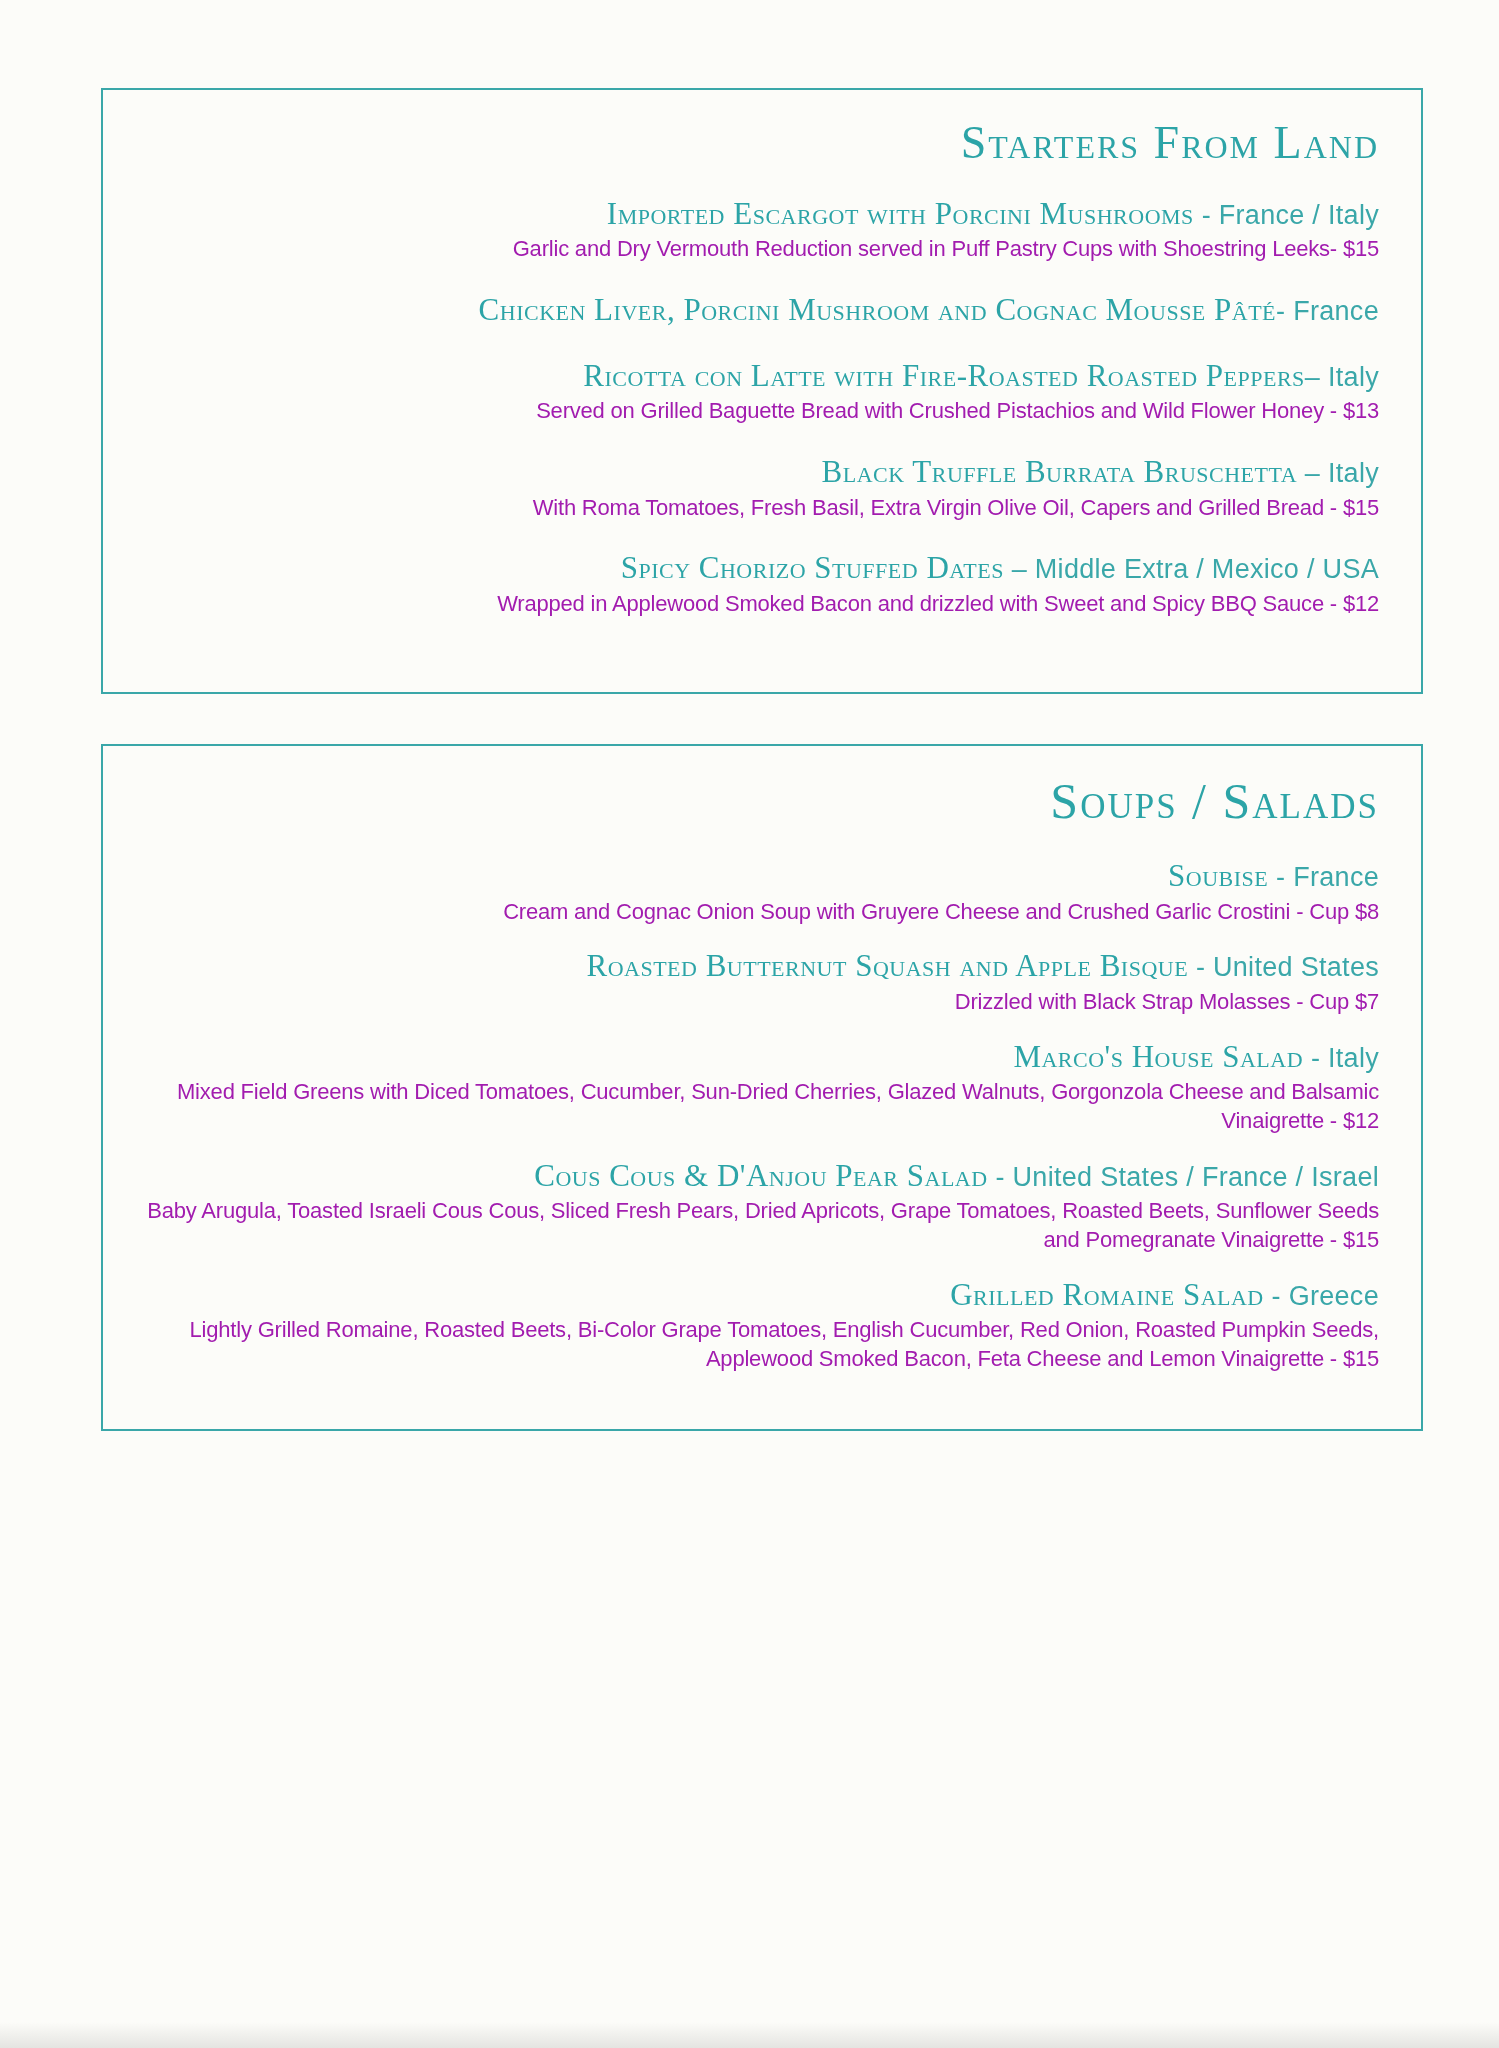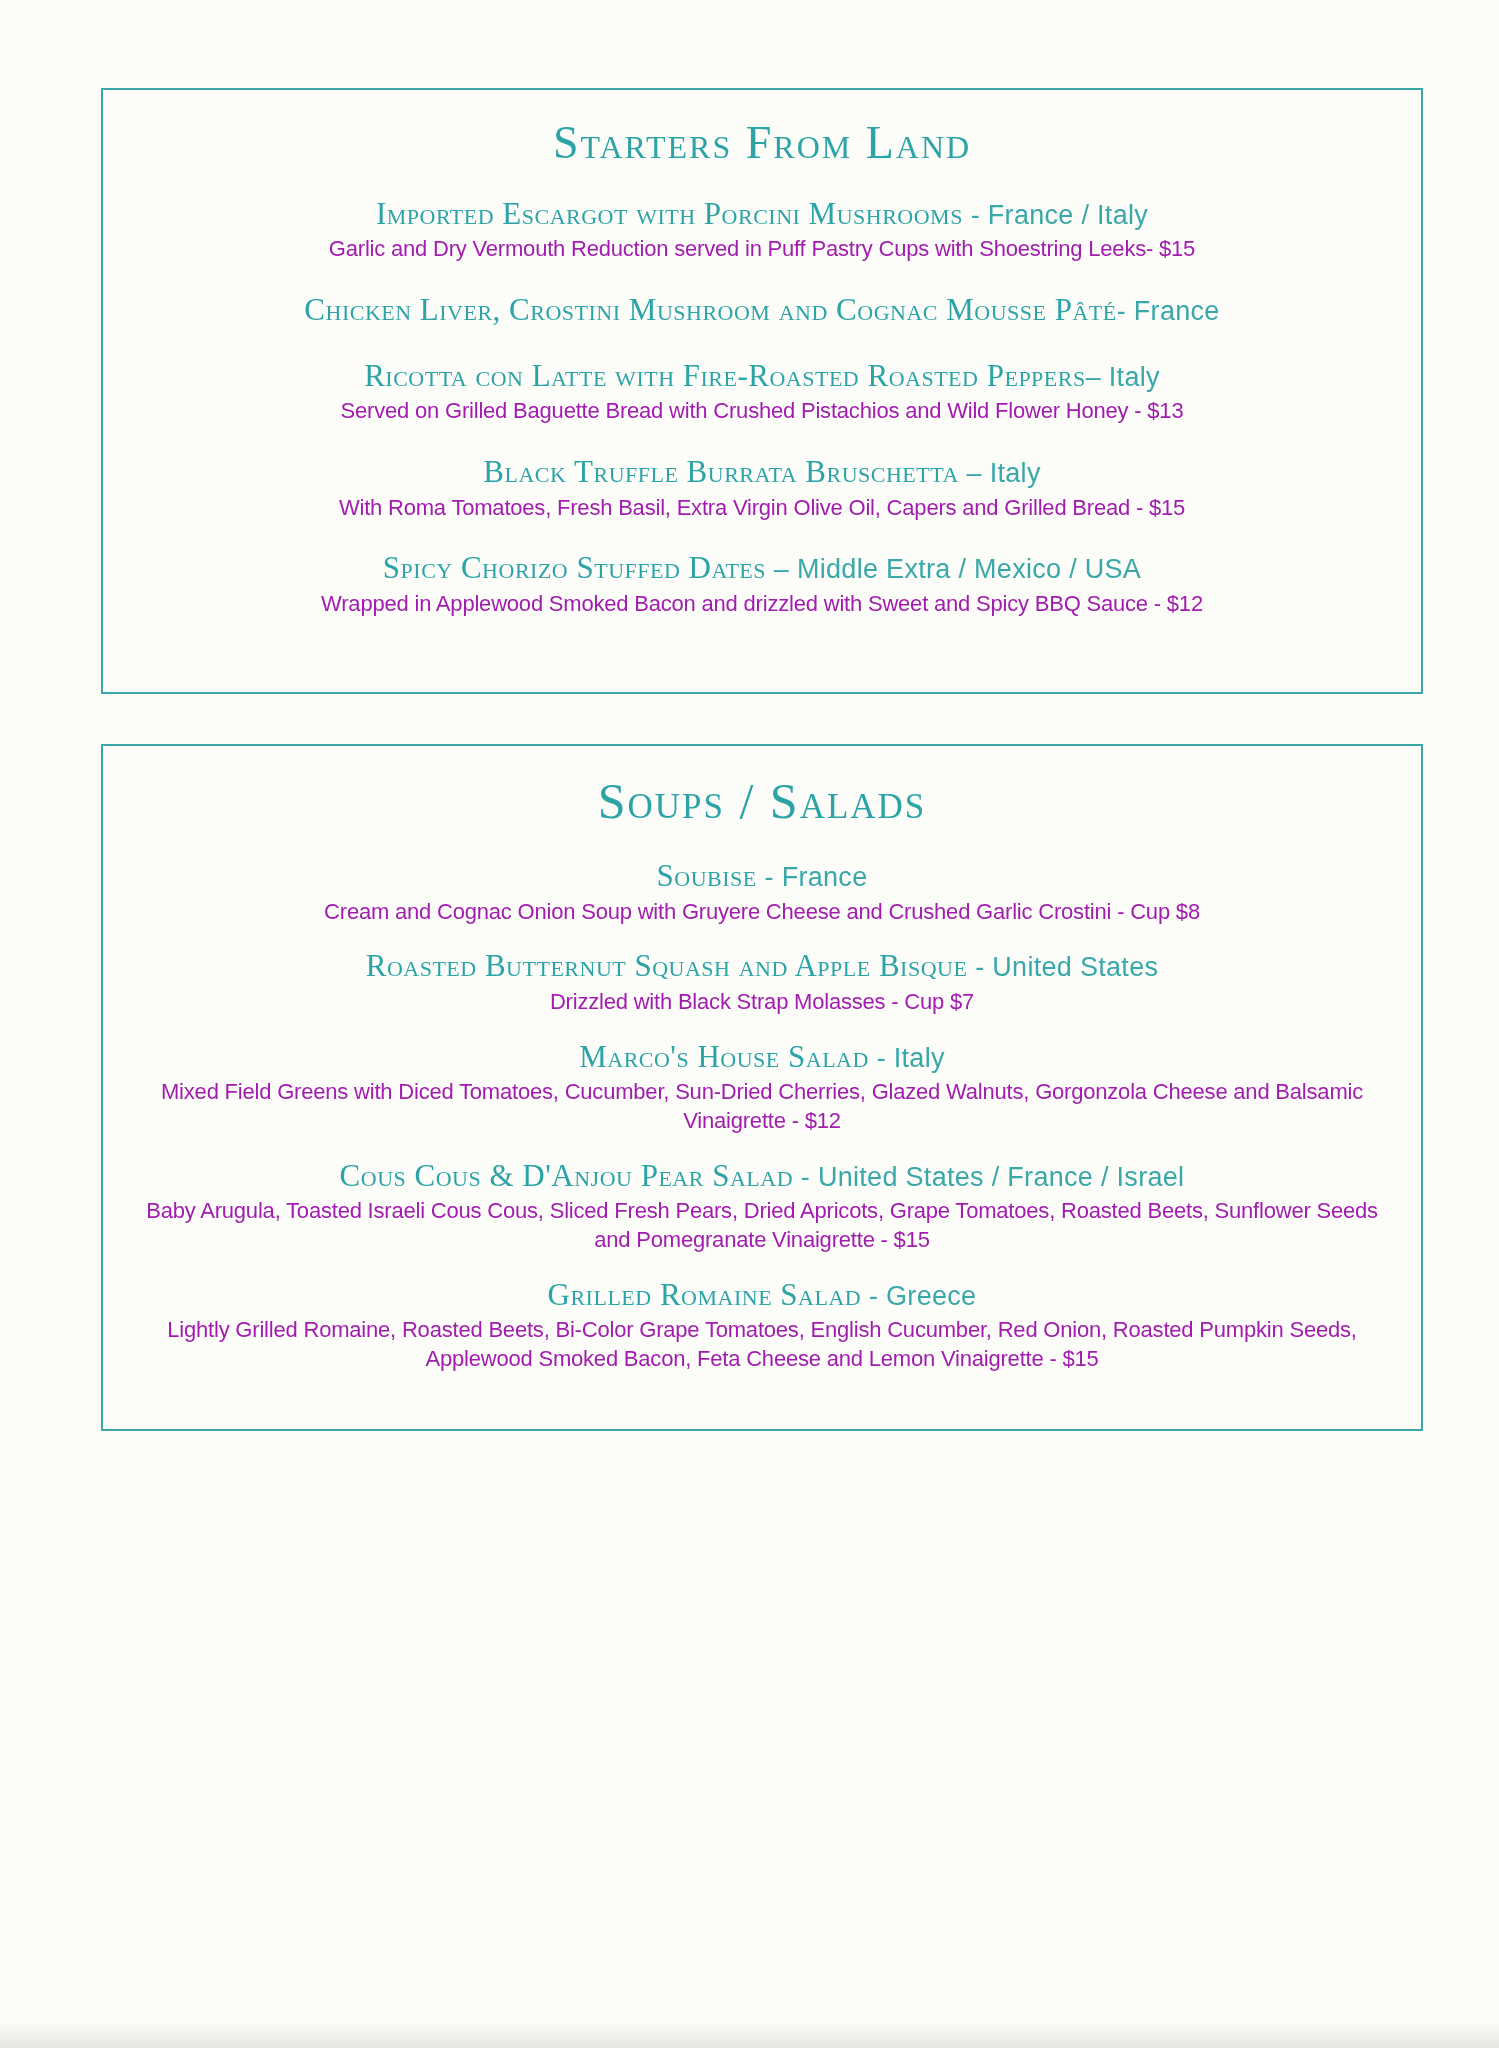--- a/index.html
+++ b/index.html
@@ -23,21 +23,21 @@
     background: linear-gradient(to bottom, rgba(0,0,0,0), rgba(120,120,115,0.18));
     pointer-events: none;
   }
 
   .menu-box {
     box-sizing: border-box;
     width: 1322px;
     margin-left: 101px;
     border: 2px solid #3aa7a9;
     padding: 22px 42px 34px 42px;
-    text-align: center;
+    text-align: right;
     background: transparent;
   }
   .menu-box.first  { margin-top: 88px;  min-height: 606px; }
   .menu-box.second { margin-top: 50px;  min-height: 638px; }
 
   .section-title {
     font-family: "Liberation Serif", serif;
     font-variant: small-caps;
     font-weight: 500;
     color: #2ca4a7;
@@ -92,21 +92,21 @@
 
   <div class="menu-item">
     <div class="item-title">
       <span class="item-name">Imported Escargot with Porcini Mushrooms</span><span class="item-origin"> - France / Italy</span>
     </div>
     <div class="item-desc">Garlic and Dry Vermouth Reduction served in Puff Pastry Cups with Shoestring Leeks- $15</div>
   </div>
 
   <div class="menu-item">
     <div class="item-title">
-      <span class="item-name">Chicken Liver, Crostini Mushroom and Cognac Mousse Pâté</span><span class="item-origin">- France</span>
+      <span class="item-name">Chicken Liver, Porcini Mushroom and Cognac Mousse Pâté</span><span class="item-origin">- France</span>
     </div>
   </div>
 
   <div class="menu-item">
     <div class="item-title">
       <span class="item-name">Ricotta con Latte with Fire-Roasted Roasted Peppers</span><span class="item-origin">– Italy</span>
     </div>
     <div class="item-desc">Served on Grilled Baguette Bread with Crushed Pistachios and Wild Flower Honey - $13</div>
   </div>
 

